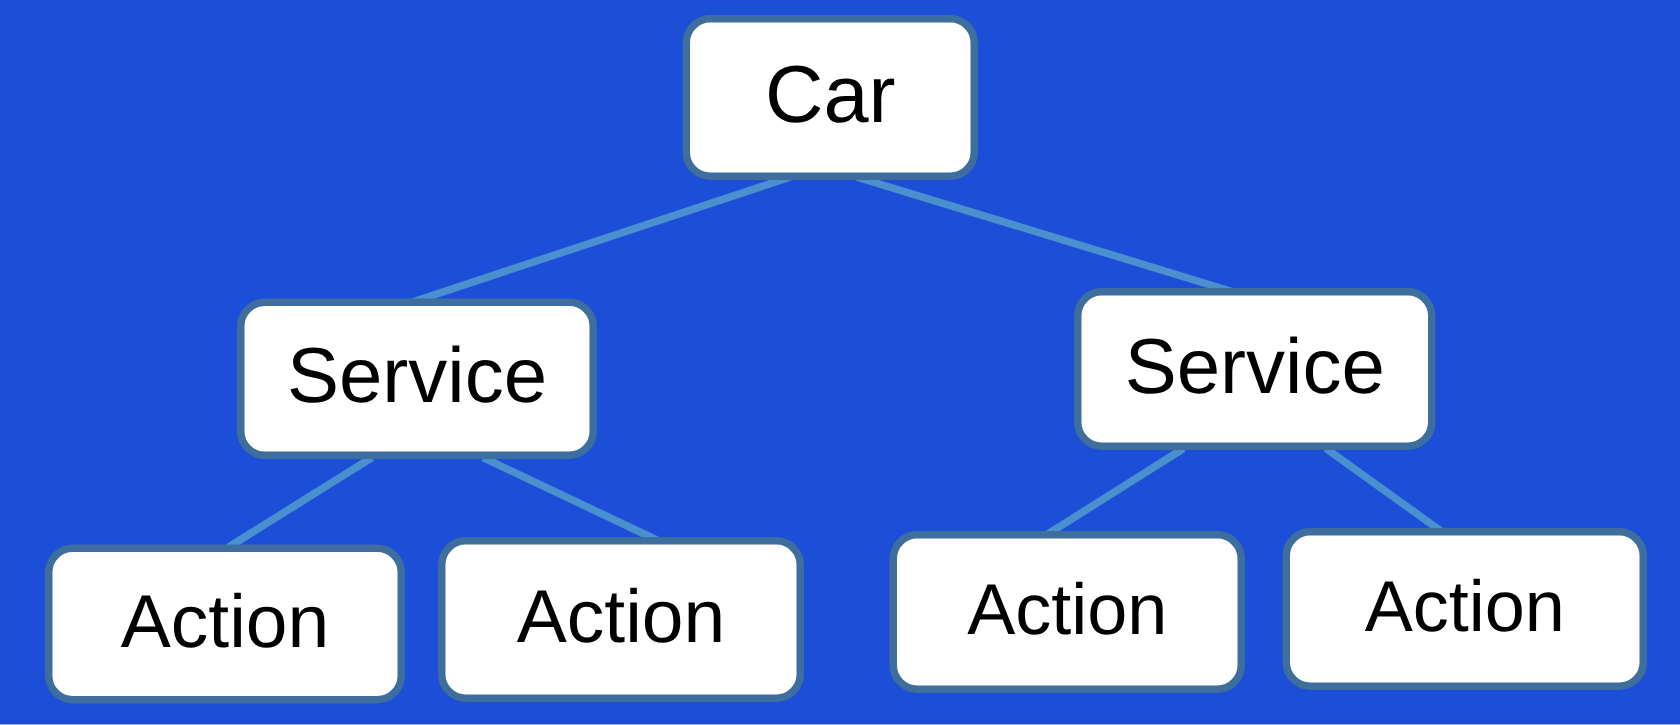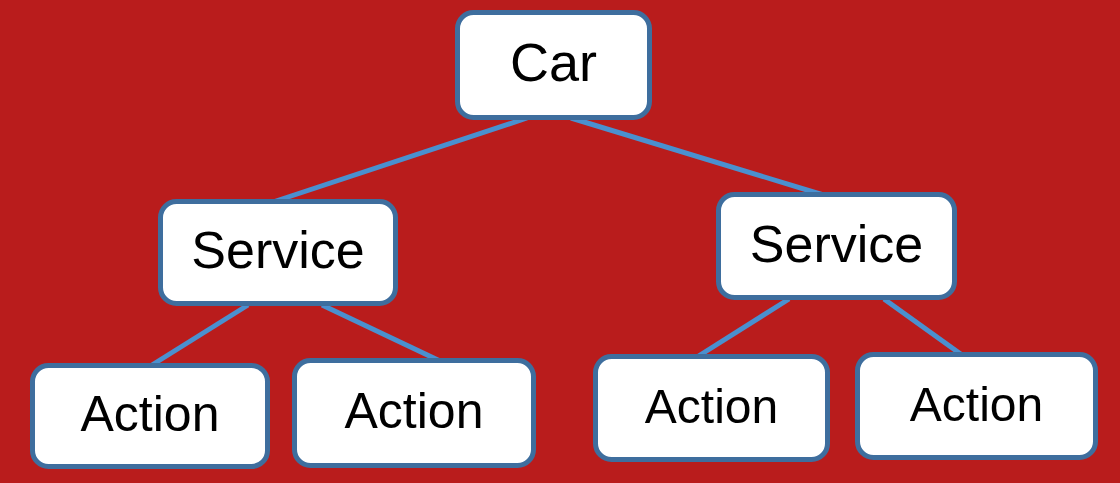--- a/index.html
+++ b/index.html
@@ -8,21 +8,21 @@
     padding: 0;
     background: #ffffff;
   }
   body {
     font-family: "Liberation Sans", "DejaVu Sans", sans-serif;
   }
   #diagram-canvas {
     position: relative;
     width: 1120px;
     height: 483px;
-    background: #b91c1c;
+    background: #1d4ed8;
     overflow: hidden;
   }
   #diagram-svg {
     position: absolute;
     left: 0;
     top: 0;
     width: 1120px;
     height: 483px;
     display: block;
   }

